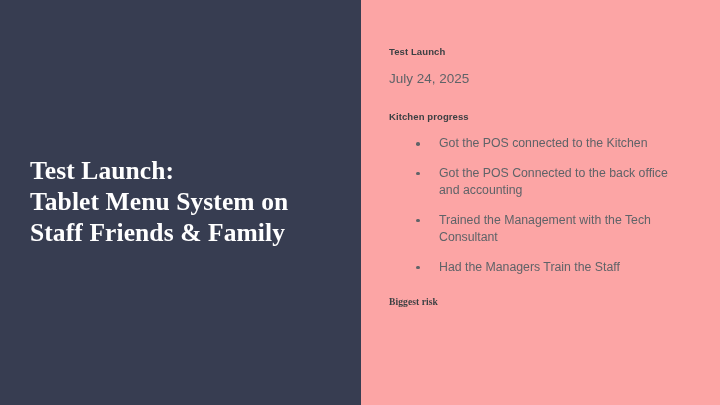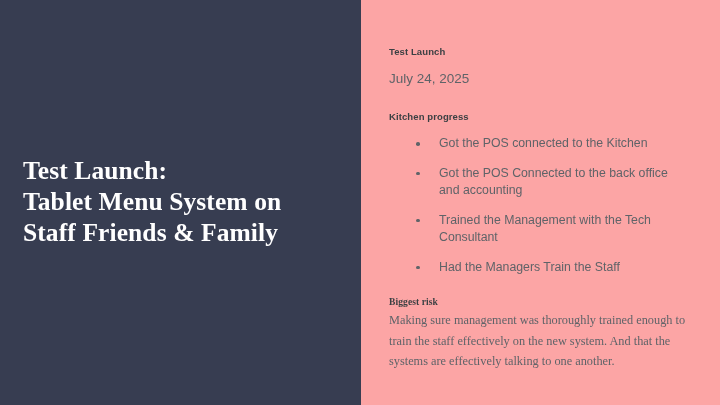--- a/index.html
+++ b/index.html
@@ -26,21 +26,21 @@
     position: absolute;
     left: 0;
     top: 0;
     width: 361px;
     height: 405px;
     background: #373d51;
     box-sizing: border-box;
   }
   #title-block {
     position: absolute;
-    left: 23px;
+    left: 30px;
     top: 155px;
     width: 310px;
   }
   .slide-title-line {
     display: block;
     font-family: "Liberation Serif", "DejaVu Serif", serif;
     font-weight: 700;
     font-size: 25.5px;
     line-height: 31px;
     color: #ffffff;
@@ -163,19 +163,18 @@
           </li>
           <li>
             <span class="bullet-dot"></span>
             <span>Had the Managers Train the Staff</span>
           </li>
         </ul>
       </div>
 
       <div id="risk-section">
         <div class="section-label">Biggest risk</div>
-        <div class="risk-text">Making sure management was thoroughly trained enough to train the staff effectively on the new system. And that the systems are effectively talking to one another.</div>
       </div>
 
     </div>
   </div>
 
 </div>
 
 </body></html>

